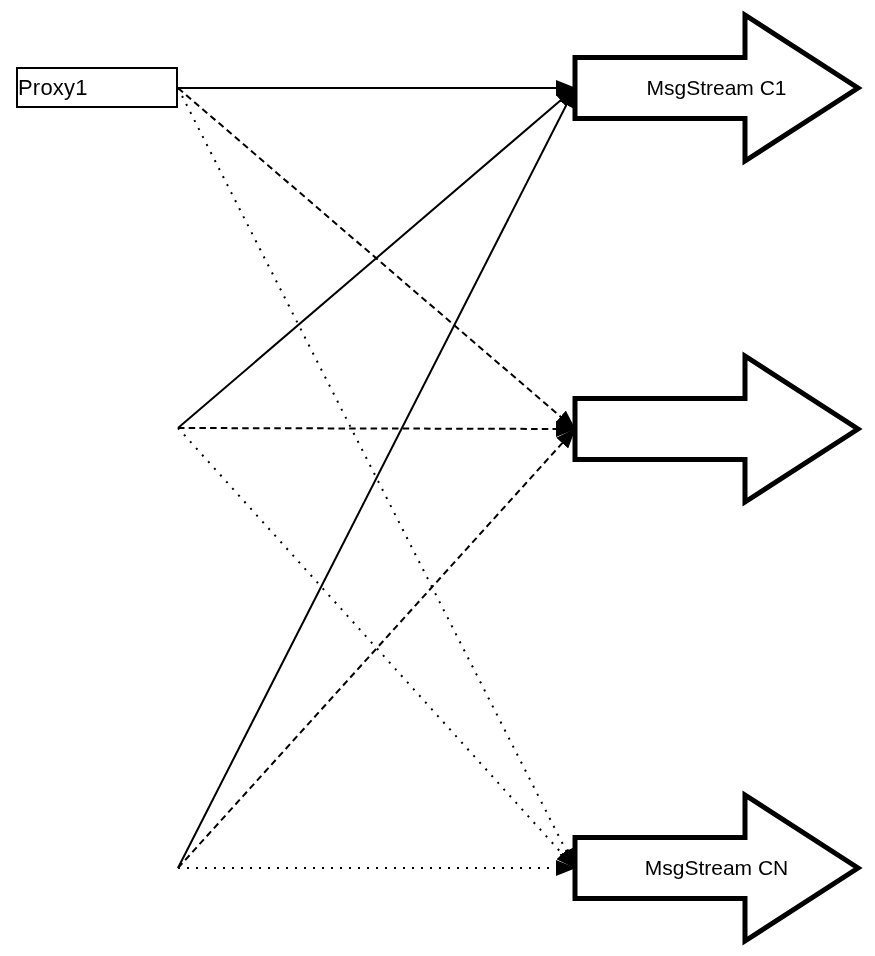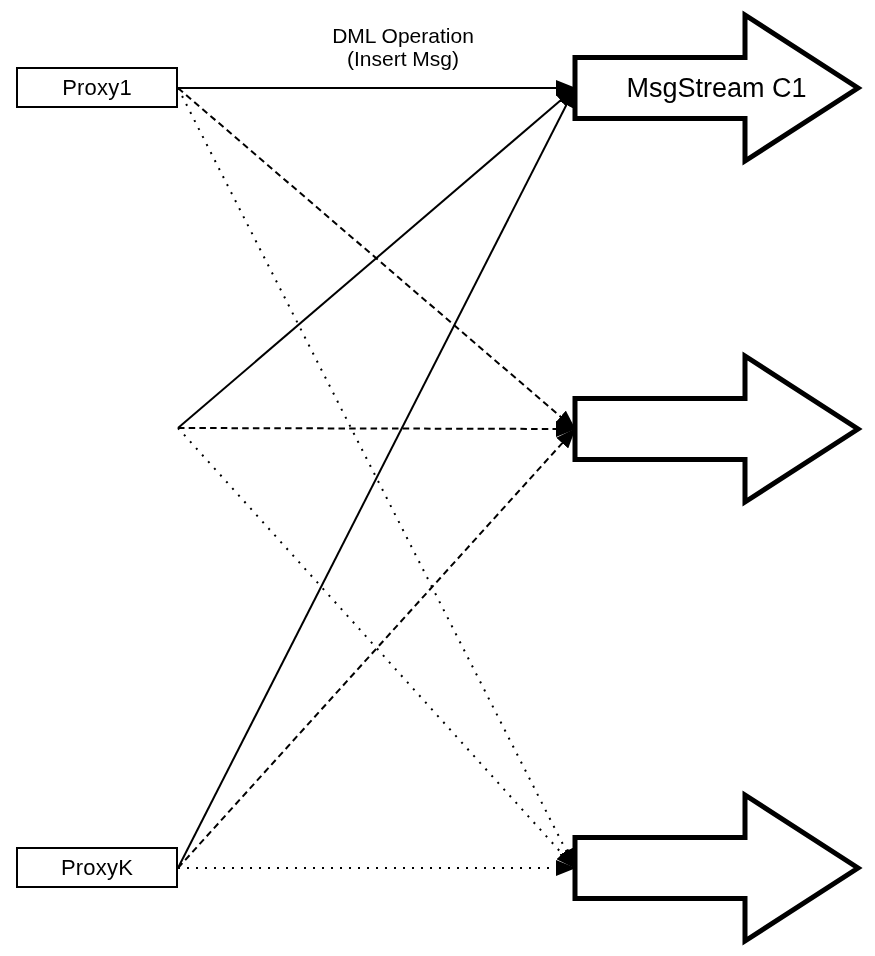--- a/index.html
+++ b/index.html
@@ -15,27 +15,27 @@
   #diagram-svg{position:absolute;left:0;top:0;}
 
   .edge{stroke:var(--stroke);stroke-width:2;fill:none;}
   .edge.dashed{stroke-dasharray:6.5 4.2;}
   .edge.dotted{stroke-dasharray:2 7;}
   .stream-shape{fill:var(--fill);stroke:var(--stroke);stroke-width:5;stroke-linejoin:miter;}
 
   .proxy-node{
     position:absolute;left:16px;width:162px;height:41px;
     box-sizing:border-box;border:2.5px solid var(--stroke);background:var(--fill);
-    display:flex;align-items:center;justify-content:center;
+    display:flex;align-items:center;justify-content:flex-start;
     font-size:22px;letter-spacing:0.2px;
   }
   .stream-label{
     position:absolute;left:575px;width:283px;height:30px;
     display:flex;align-items:center;justify-content:center;
-    font-size:27px;pointer-events:none;
+    font-size:21px;pointer-events:none;
   }
   .diagram-title{
     position:absolute;left:253px;top:24px;width:300px;
     text-align:center;font-size:21px;line-height:23px;
   }
 </style>
 </head>
 <body>
 
 <div id="stage">
@@ -57,27 +57,21 @@
         <line x1="178" y1="868" x2="575" y2="88" class="edge solid" marker-end="url(#ah)"></line>
         <line x1="178" y1="88" x2="575" y2="429" class="edge dashed" marker-end="url(#ah)"></line>
         <line x1="178" y1="428" x2="575" y2="429" class="edge dashed" marker-end="url(#ah)"></line>
         <line x1="178" y1="868" x2="575" y2="429" class="edge dashed" marker-end="url(#ah)"></line>
         <line x1="178" y1="88" x2="575" y2="868" class="edge dotted" marker-end="url(#ah)"></line>
         <line x1="178" y1="428" x2="575" y2="868" class="edge dotted" marker-end="url(#ah)"></line>
         <line x1="178" y1="868" x2="575" y2="868" class="edge dotted" marker-end="url(#ah)"></line>
       </g>
   </svg>
 
-  <div class="diagram-title">
-    <div>DML Operation</div>
-    <div>(Insert Msg)</div>
-  </div>
 
   <div class="proxy-node" style="top:67px">
     <span>Proxy1</span>
   </div>
-  <div class="proxy-node" style="top:847px">
-    <span>ProxyK</span>
-  </div>
 
   <div class="stream-label" style="top:73px">MsgStream C1</div>
+  <div class="stream-label" style="top:853px">MsgStream CN</div>
 
 </div>
 
 </body></html>

